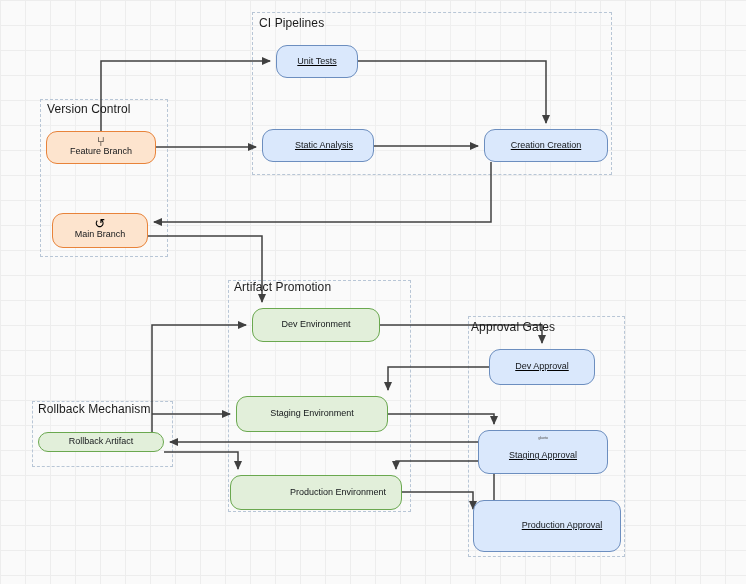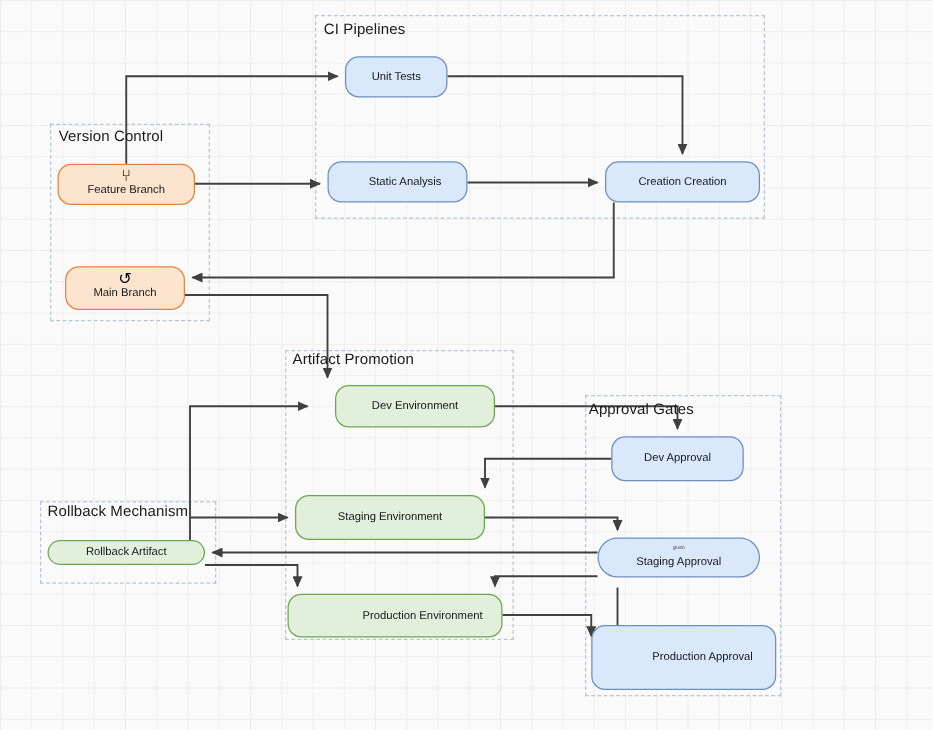--- a/index.html
+++ b/index.html
@@ -59,20 +59,21 @@
   .node-label {
     font-size: 9px;
     color: #14171a;
     text-align: center;
     white-space: nowrap;
     line-height: 1.1;
   }
   .node.blue {
     background: #dae8fc;
     border-color: #6c8ebf;
+    text-decoration: underline;
   }
   .node.green {
     background: #e2efda;
     border-color: #6aa84f;
   }
   .node.orange {
     background: #fde4ce;
     border-color: #e8833a;
   }
   .node-icon {
@@ -150,36 +151,36 @@
       </div>
       <div class="node blue" style="left: 276px; top: 45px; width: 82px; height: 33px;">
         <span class="node-label">Unit Tests</span>
       </div>
       <div class="node blue" style="left: 262px; top: 129px; width: 112px; height: 33px; padding-left: 12px;">
         <span class="node-label">Static Analysis</span>
       </div>
       <div class="node blue" style="left: 484px; top: 129px; width: 124px; height: 33px;">
         <span class="node-label">Creation Creation</span>
       </div>
-      <div class="node green" style="left: 268px; top: 308px; width: 128px; height: 34px;">
+      <div class="node green" style="left: 252px; top: 308px; width: 128px; height: 34px;">
         <span class="node-label">Dev Environment</span>
       </div>
       <div class="node green" style="left: 236px; top: 396px; width: 152px; height: 36px;">
         <span class="node-label">Staging Environment</span>
       </div>
       <div class="node green" style="left: 230px; top: 475px; width: 172px; height: 35px; padding-left: 44px;">
         <span class="node-label">Production Environment</span>
       </div>
       <div class="node green" style="left: 38px; top: 432px; width: 126px; height: 20px;">
         <span class="node-label">Rollback Artifact</span>
       </div>
       <div class="node blue" style="left: 489px; top: 349px; width: 106px; height: 36px;">
         <span class="node-label">Dev Approval</span>
       </div>
-      <div class="node blue" style="left: 478px; top: 430px; width: 130px; height: 32px; border-radius: 17px;">
+      <div class="node blue" style="left: 478px; top: 430px; width: 130px; height: 44px;">
         <span class="micro-glyph">glueto</span>
         <span class="node-label" style="margin-top: 8px;">Staging Approval</span>
       </div>
       <div class="node blue" style="left: 473px; top: 500px; width: 148px; height: 52px; padding-left: 30px;">
         <span class="node-label">Production Approval</span>
       </div>
     </div>
 </div>
 
 </body></html>

